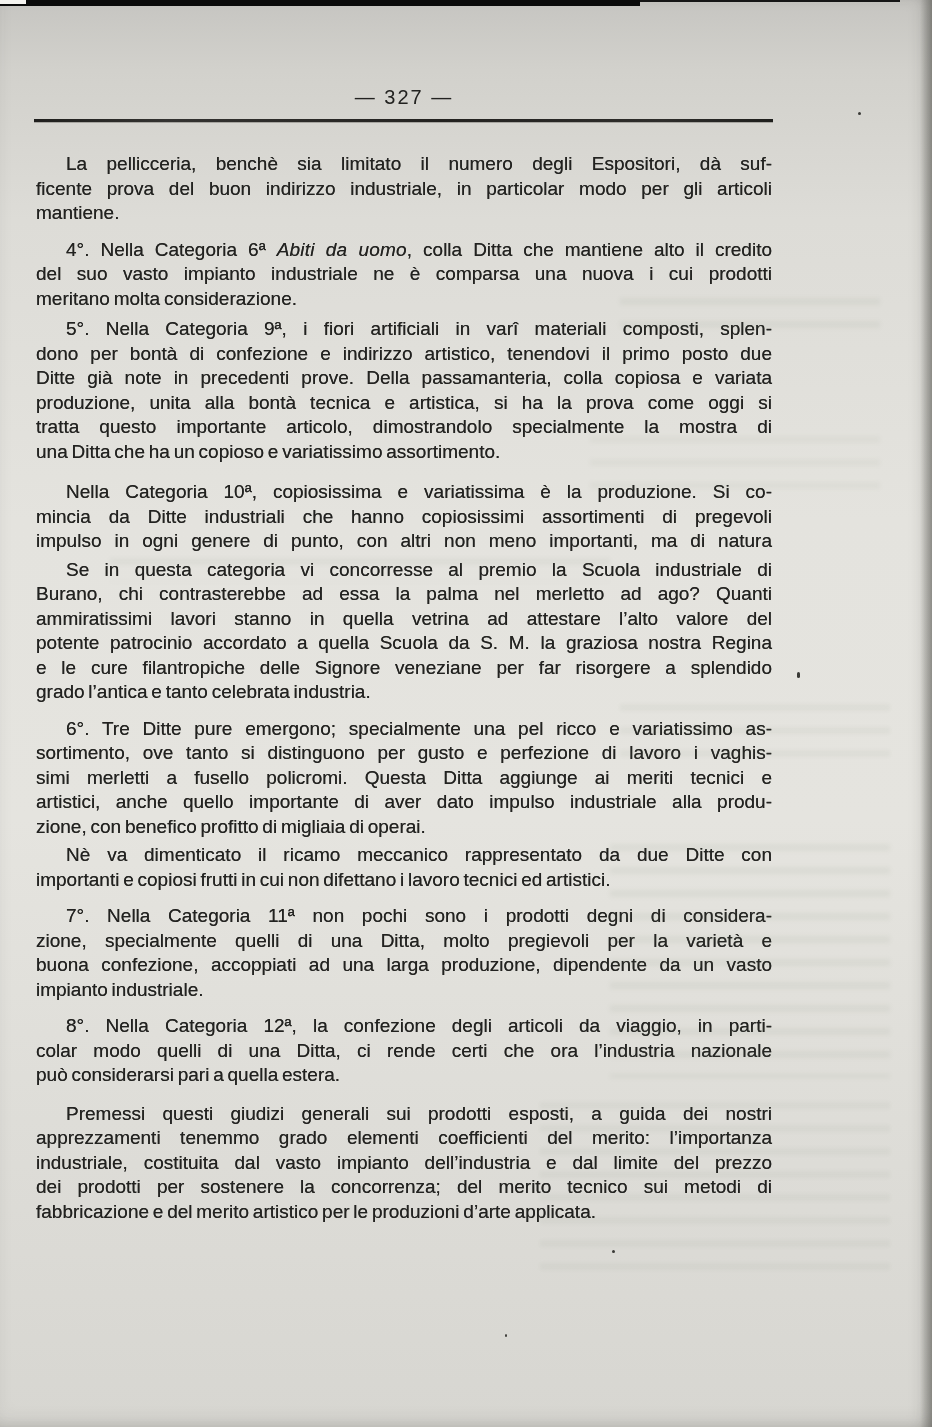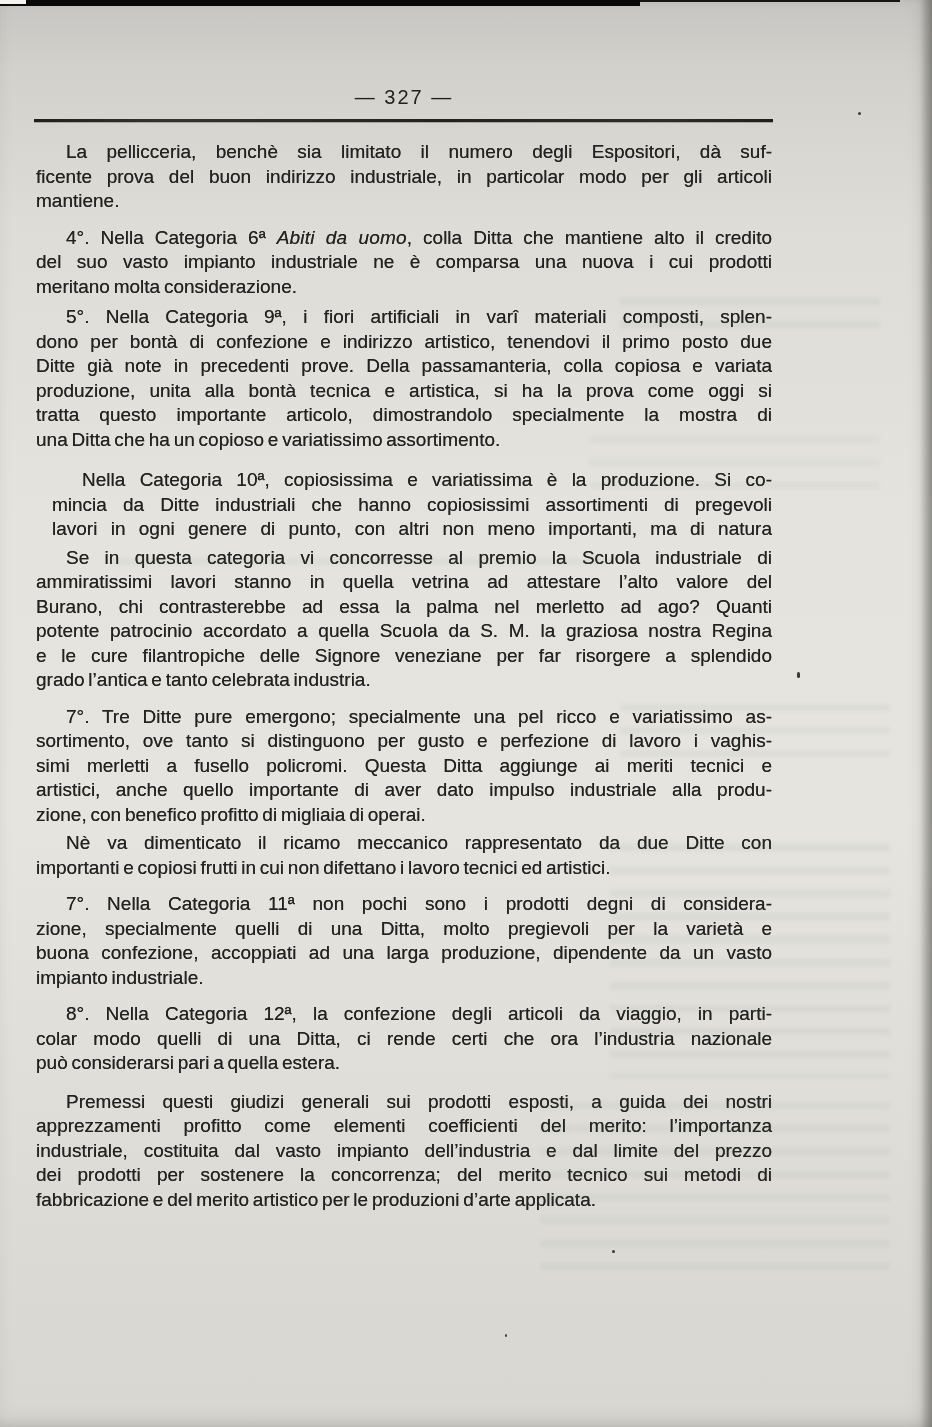--- a/index.html
+++ b/index.html
@@ -60,53 +60,53 @@
   <div class="edge-strip-b"></div>
   <div class="edge-strip-a"></div>
   <div class="corner-white"></div>
 
   <div class="header">
     <span class="pgnum">— 327 —</span>
   </div>
   <div class="rule"></div>
 
   <div class="text-col">
-      <div class="para" style="margin-top: 0px;">
+      <div class="para" style="margin-top: 12px;">
         <div class="tline first"><span>La pellicceria, benchè sia limitato il numero degli Espositori, dà suf-</span></div>
         <div class="tline"><span>ficente prova del buon indirizzo industriale, in particolar modo per gli articoli</span></div>
         <div class="tline last"><span>mantiene.</span></div>
       </div>
       <div class="para" style="margin-top: 12px;">
         <div class="tline first"><span>4°. Nella Categoria 6ª </span><i>Abiti da uomo</i><span>, colla Ditta che mantiene alto il credito</span></div>
         <div class="tline"><span>del suo vasto impianto industriale ne è comparsa una nuova i cui prodotti</span></div>
         <div class="tline last"><span>meritano molta considerazione.</span></div>
       </div>
       <div class="para" style="margin-top: 6px;">
         <div class="tline first"><span>5°. Nella Categoria 9ª, i fiori artificiali in varî materiali composti, splen-</span></div>
         <div class="tline"><span>dono per bontà di confezione e indirizzo artistico, tenendovi il primo posto due</span></div>
         <div class="tline"><span>Ditte già note in precedenti prove. Della passamanteria, colla copiosa e variata</span></div>
         <div class="tline"><span>produzione, unita alla bontà tecnica e artistica, si ha la prova come oggi si</span></div>
         <div class="tline"><span>tratta questo importante articolo, dimostrandolo specialmente la mostra di</span></div>
         <div class="tline last"><span>una Ditta che ha un copioso e variatissimo assortimento.</span></div>
       </div>
-      <div class="para" style="margin-top: 16px; margin-left: 16px;">
+      <div class="para" style="margin-top: 16px;">
         <div class="tline first"><span>Nella Categoria 10ª, copiosissima e variatissima è la produzione. Si co-</span></div>
         <div class="tline"><span>mincia da Ditte industriali che hanno copiosissimi assortimenti di pregevoli</span></div>
-        <div class="tline"><span>lavori in ogni genere di punto, con altri non meno importanti, ma di natura</span></div>
+        <div class="tline"><span>impulso in ogni genere di punto, con altri non meno importanti, ma di natura</span></div>
       </div>
       <div class="para" style="margin-top: 4px;">
         <div class="tline first"><span>Se in questa categoria vi concorresse al premio la Scuola industriale di</span></div>
+        <div class="tline"><span>Burano, chi contrasterebbe ad essa la palma nel merletto ad ago? Quanti</span></div>
         <div class="tline"><span>ammiratissimi lavori stanno in quella vetrina ad attestare l’alto valore del</span></div>
-        <div class="tline"><span>Burano, chi contrasterebbe ad essa la palma nel merletto ad ago? Quanti</span></div>
         <div class="tline"><span>potente patrocinio accordato a quella Scuola da S. M. la graziosa nostra Regina</span></div>
         <div class="tline"><span>e le cure filantropiche delle Signore veneziane per far risorgere a splendido</span></div>
         <div class="tline last"><span>grado l’antica e tanto celebrata industria.</span></div>
       </div>
       <div class="para" style="margin-top: 12px;">
-        <div class="tline first"><span>7°. Tre Ditte pure emergono; specialmente una pel ricco e variatissimo as-</span></div>
+        <div class="tline first"><span>6°. Tre Ditte pure emergono; specialmente una pel ricco e variatissimo as-</span></div>
         <div class="tline"><span>sortimento, ove tanto si distinguono per gusto e perfezione di lavoro i vaghis-</span></div>
         <div class="tline"><span>simi merletti a fusello policromi. Questa Ditta aggiunge ai meriti tecnici e</span></div>
         <div class="tline"><span>artistici, anche quello importante di aver dato impulso industriale alla produ-</span></div>
         <div class="tline last"><span>zione, con benefico profitto di migliaia di operai.</span></div>
       </div>
       <div class="para" style="margin-top: 4px;">
         <div class="tline first"><span>Nè va dimenticato il ricamo meccanico rappresentato da due Ditte con</span></div>
         <div class="tline last"><span>importanti e copiosi frutti in cui non difettano i lavoro tecnici ed artistici.</span></div>
       </div>
       <div class="para" style="margin-top: 12px;">
@@ -115,21 +115,21 @@
         <div class="tline"><span>buona confezione, accoppiati ad una larga produzione, dipendente da un vasto</span></div>
         <div class="tline last"><span>impianto industriale.</span></div>
       </div>
       <div class="para" style="margin-top: 12px;">
         <div class="tline first"><span>8°. Nella Categoria 12ª, la confezione degli articoli da viaggio, in parti-</span></div>
         <div class="tline"><span>colar modo quelli di una Ditta, ci rende certi che ora l’industria nazionale</span></div>
         <div class="tline last"><span>può considerarsi pari a quella estera.</span></div>
       </div>
       <div class="para" style="margin-top: 14px;">
         <div class="tline first"><span>Premessi questi giudizi generali sui prodotti esposti, a guida dei nostri</span></div>
-        <div class="tline"><span>apprezzamenti profitto come elementi coefficienti del merito: l’importanza</span></div>
+        <div class="tline"><span>apprezzamenti tenemmo grado elementi coefficienti del merito: l’importanza</span></div>
         <div class="tline"><span>industriale, costituita dal vasto impianto dell’industria e dal limite del prezzo</span></div>
         <div class="tline"><span>dei prodotti per sostenere la concorrenza; del merito tecnico sui metodi di</span></div>
         <div class="tline last"><span>fabbricazione e del merito artistico per le produzioni d’arte applicata.</span></div>
       </div>
     </div>
 
   <div class="ghost g1"></div>
   <div class="ghost g2"></div>
   <div class="ghost g3"></div>
   <div class="ghost g4"></div>

